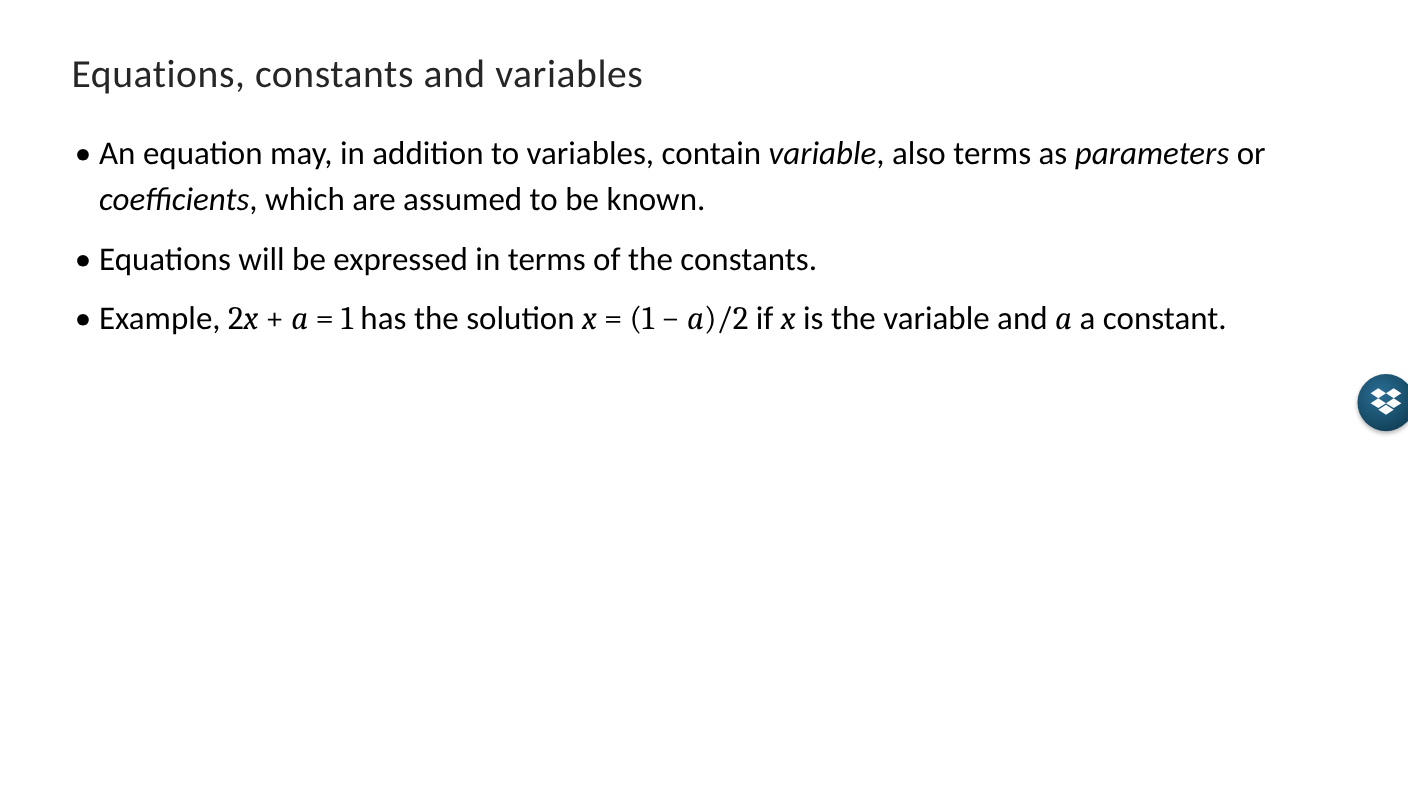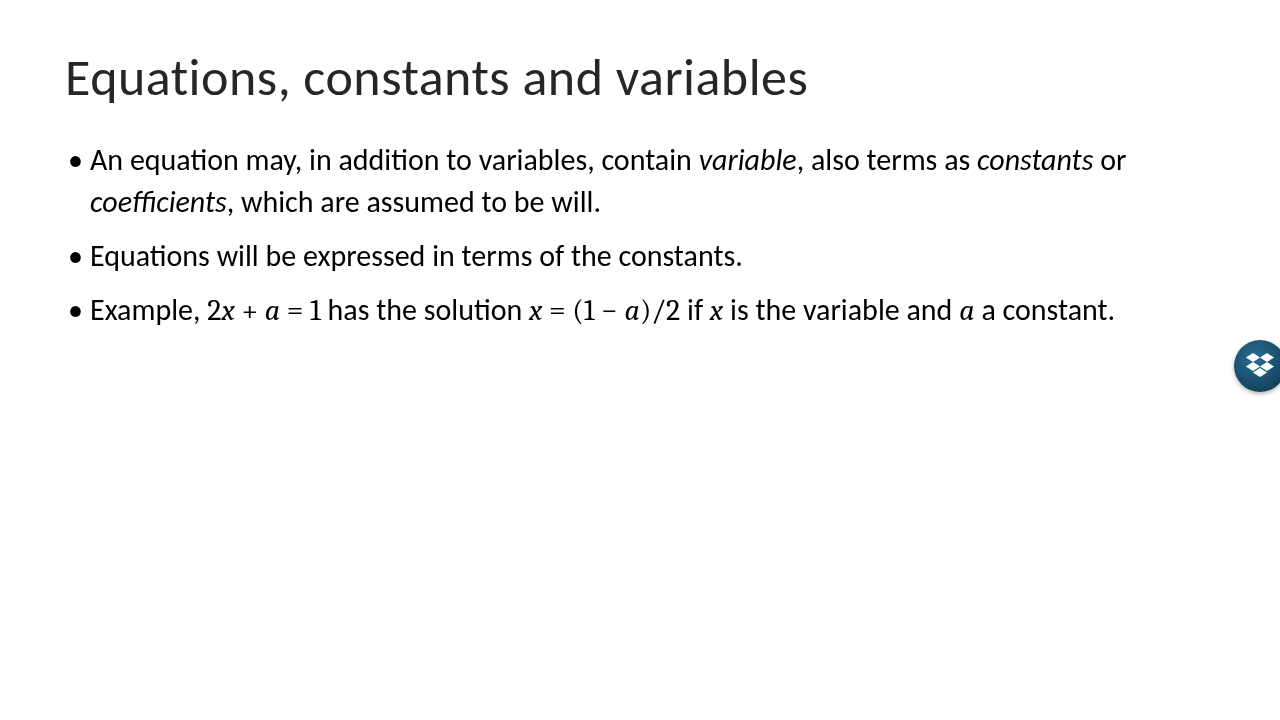--- a/index.html
+++ b/index.html
@@ -9,21 +9,21 @@
       background: #ffffff;
       font-family: Calibri, "Segoe UI", Arial, sans-serif;
       color: #000000;
       position: relative;
       overflow: hidden;
     }
     .slide {
       padding: 45px 65px;
     }
     .title {
-      font-size: 52px;
+      font-size: 36px;
       font-weight: 300;
       color: #262626;
       margin-bottom: 30px;
       letter-spacing: 0.5px;
     }
     ul.content {
       list-style: none;
       padding-left: 25px;
     }
     ul.content li {
@@ -60,21 +60,21 @@
     .badge svg { display: block; }
   </style>
 </head>
 <body>
 
 <div class="slide">
   <h1 class="title">Equations, constants and variables</h1>
 
   <ul class="content">
     <li>
-      <span>An equation may, in addition to variables, contain </span><span class="em">variable</span><span>, also terms as </span><span class="em">constants</span><span> or </span><span class="em">coefficients</span><span>, which are assumed to be will.</span>
+      <span>An equation may, in addition to variables, contain </span><span class="em">variable</span><span>, also terms as </span><span class="em">parameters</span><span> or </span><span class="em">coefficients</span><span>, which are assumed to be known.</span>
     </li>
     <li>Equations will be expressed in terms of the constants.</li>
     <li>
       <span>Example, </span><span class="mathop">2</span><span class="math">x</span><span class="mathop"> + </span><span class="math">a</span><span class="mathop"> = </span><span class="mathop">1</span><span> has the solution </span><span class="math">x</span><span class="mathop"> = (</span><span class="mathop">1</span><span class="mathop"> − </span><span class="math">a</span><span class="mathop">)/2</span><span> if </span><span class="math">x</span><span> is the variable and </span><span class="math">a</span><span> a constant.</span>
     </li>
   </ul>
 </div>
 
 <div class="badge">
   <svg width="30" height="28" viewBox="0 0 30 28">

